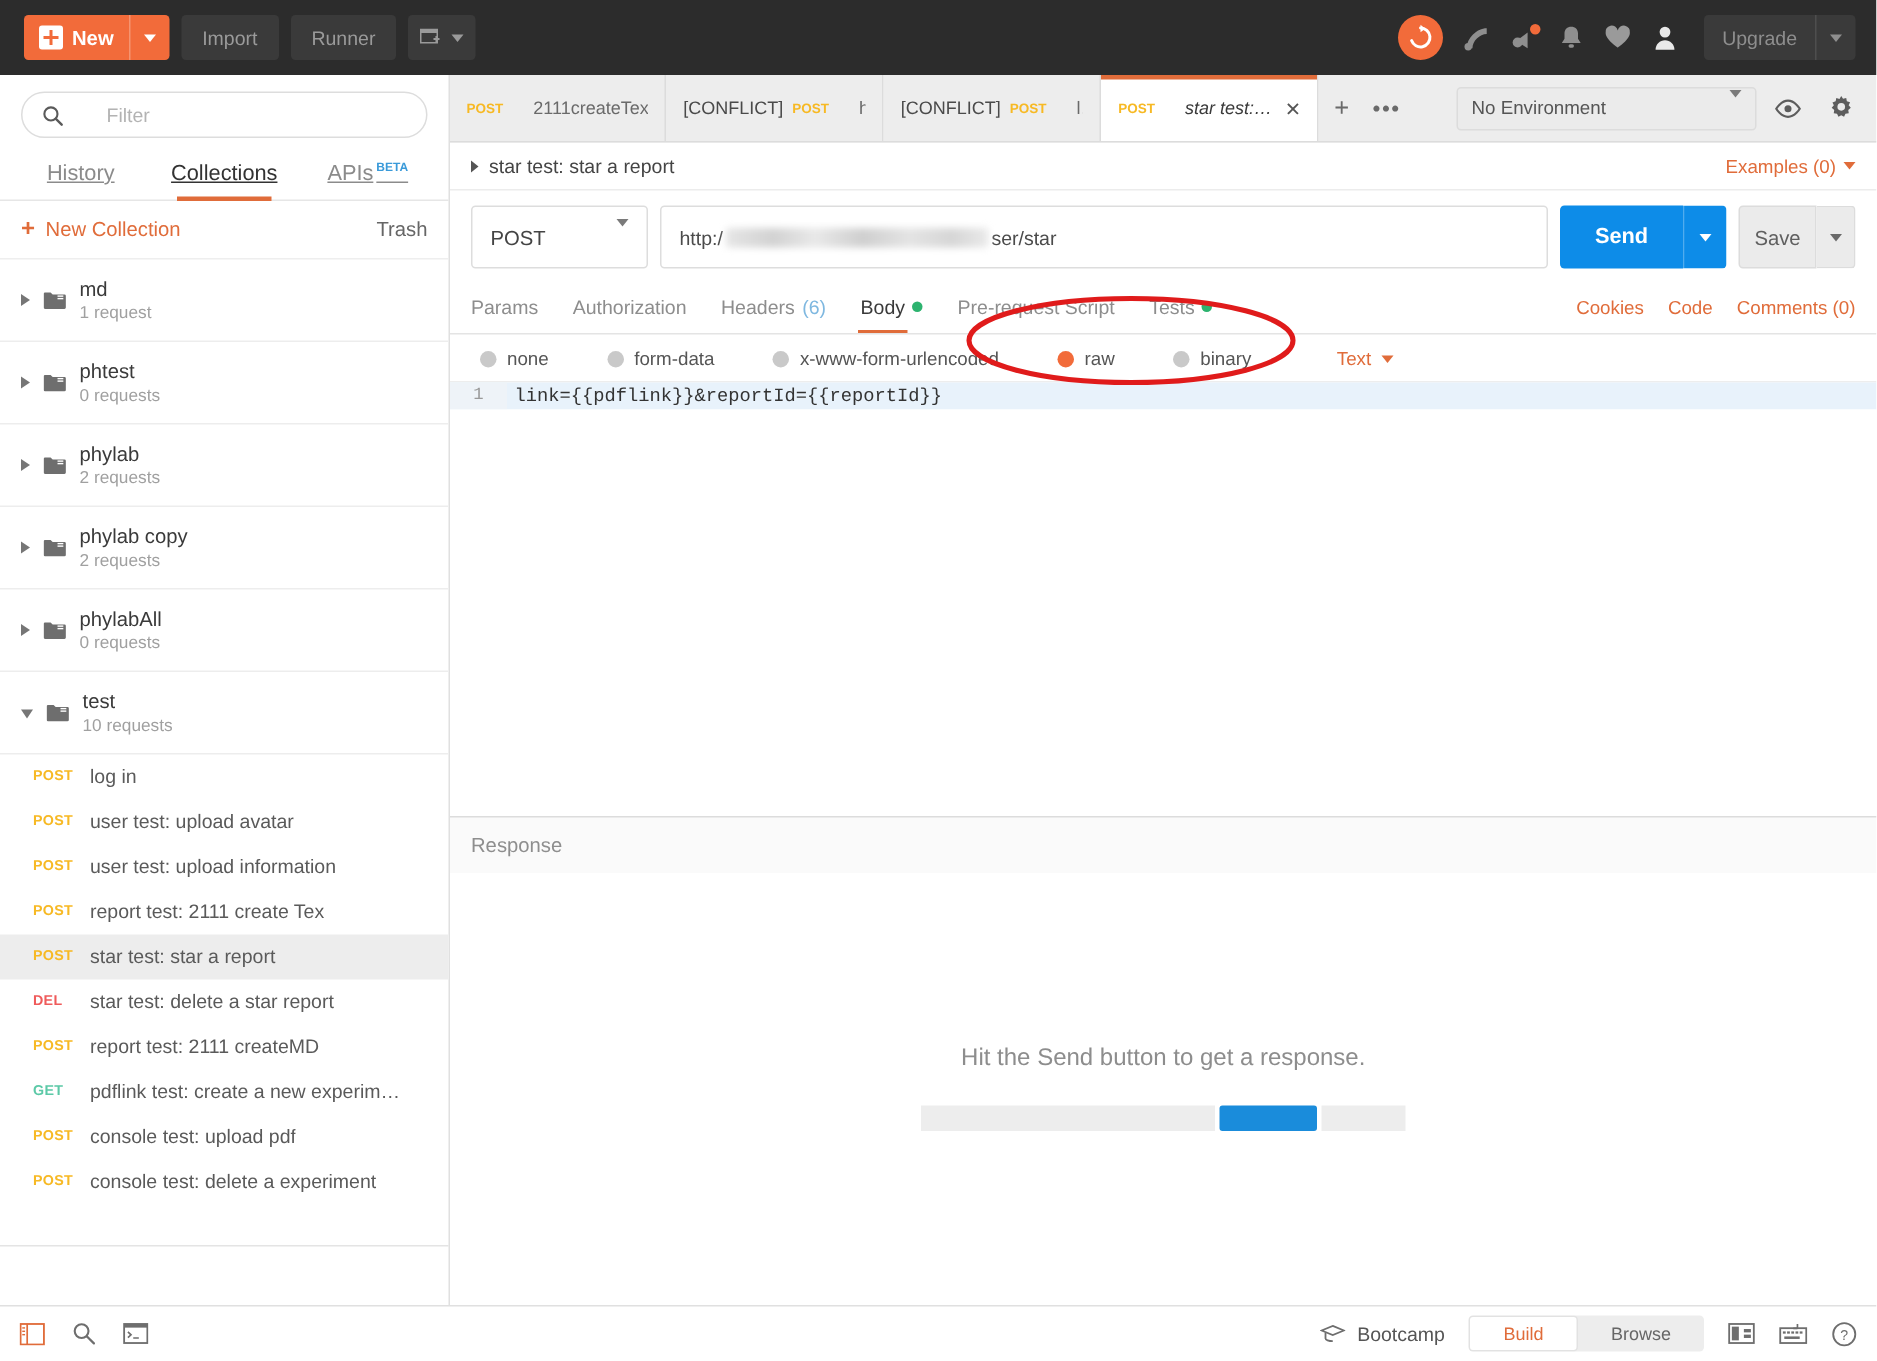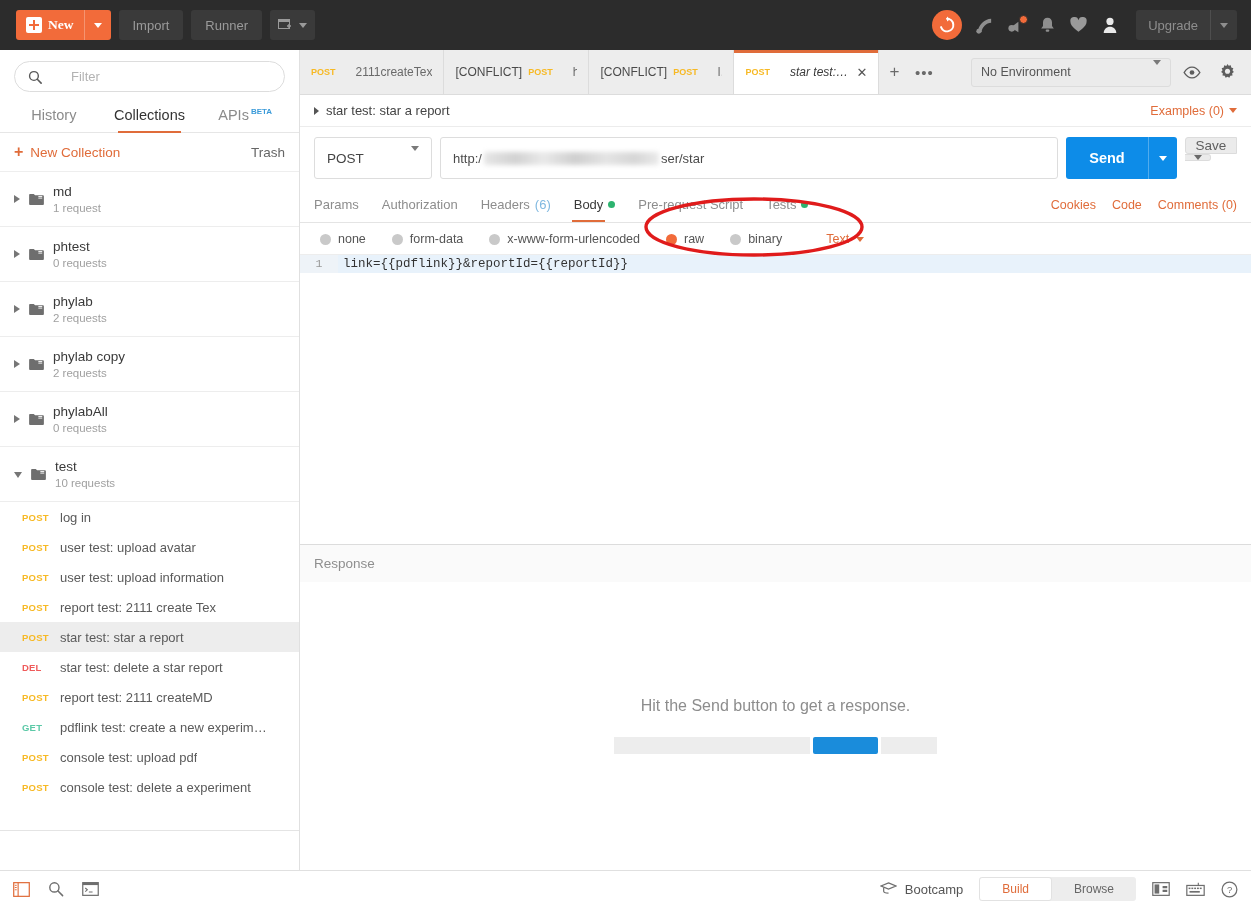--- a/index.html
+++ b/index.html
@@ -15,21 +15,20 @@
 
   
   .topbar {
     height: 50px; background: #2c2c2c; display: flex; align-items: center;
     padding: 0 10px; flex-shrink: 0; position: relative;
   }
   .btn-new {
     display: flex; align-items: center; background: #f26b3a; border-radius: 3px;
     height: 30px; color: #fff; font-size: 13.5px; font-weight: bold; cursor: pointer;
     margin-left: 6px;
-    font-family: Liberation Serif, serif;
   }
   .btn-new .plusbox {
     width: 16px; height: 16px; margin: 0 6px 0 10px; position: relative;
     background: #fff; border-radius: 2px;
   }
   .btn-new .plusbox::before, .btn-new .plusbox::after {
     content:""; position: absolute; background: #f26b3a;
   }
   .btn-new .plusbox::before { left: 7px; top: 3px; width: 2px; height: 10px; }
   .btn-new .plusbox::after { top: 7px; left: 3px; height: 2px; width: 10px; }
@@ -90,21 +89,21 @@
     border: 1px solid #ddd; border-radius: 16px; padding: 0 13px; background: #fff;
   }
   .filter-box input {
     border: none; outline: none; font-size: 13px; color: #444; flex: 1;
     font-family: "Liberation Sans", sans-serif; background: transparent; margin-left: 20px;
   }
   .filter-box input::placeholder { color: #b3b3b3; }
   .side-tabs { display: flex; align-items: flex-end; border-bottom: 1px solid #e6e6e6; padding: 0 6px; }
   .side-tab {
     flex: 1; text-align: center; padding: 6px 0 9px 0; font-size: 14.5px; color: #8b8b8b;
-    cursor: pointer; position: relative;
+    cursor: pointer; position: relative; text-decoration: underline;
   }
   .side-tab.active { color: #333; }
   .side-tab.active::after {
     content: ""; position: absolute; left: 17%; right: 17%; bottom: -1px; height: 2.5px; background: #e06c3a;
   }
   .beta-sup { font-size: 8px; color: #3a9ad9; font-weight: bold; vertical-align: super; margin-left: 2px; }
   .newcoll-row {
     display: flex; align-items: center; justify-content: space-between;
     padding: 11px 14px 11px 14px; border-bottom: 1px solid #eee;
   }
@@ -200,21 +199,21 @@
   .send-group { display: flex; }
   .send-btn {
     background: #0d8ce8; color: #fff; font-size: 14.5px; font-weight: bold;
     display: flex; align-items: center; justify-content: center; width: 82px;
     border-radius: 3px 0 0 3px; cursor: pointer;
   }
   .send-caret {
     background: #0d8ce8; color: #fff; width: 29px; display: flex; align-items: center;
     justify-content: center; border-left: 1px solid rgba(255,255,255,0.28); border-radius: 0 3px 3px 0; cursor: pointer;
   }
-  .save-group { display: flex; flex-direction: column; }
+  .save-group { display: flex; }
   .save-btn {
     background: #ebebeb; color: #5f5f5f; font-size: 13.5px; width: 52px;
     display: flex; align-items: center; justify-content: center; border: 1px solid #dcdcdc;
     border-radius: 3px 0 0 3px; cursor: pointer;
   }
   .save-caret {
     background: #ebebeb; color: #6a6a6a; width: 26px; display: flex; align-items: center;
     justify-content: center; border: 1px solid #dcdcdc; border-left: none; border-radius: 0 3px 3px 0; cursor: pointer;
   }
 
@@ -225,21 +224,21 @@
   .rq {
     font-size: 13px; color: #8d8d8d; margin-right: 23px; cursor: pointer; position: relative;
     display: flex; align-items: center; gap: 5px; height: 100%;
   }
   .rq.active { color: #3a3a3a; }
   .rq.active::after { content:""; position: absolute; left: -2px; right: 10px; bottom: 0; height: 2.5px; background: #e06c3a; }
   .gdot { width: 7px; height: 7px; border-radius: 50%; background: #2db36f; display: inline-block; }
   .rq-right { margin-left: auto; display: flex; gap: 16px; }
   .rq-right span { color: #e06c3a; font-size: 12.5px; cursor: pointer; }
 
-  .bodyopts { display: flex; align-items: flex-end; padding: 9px 14px 8px 20px; gap: 3px; flex-shrink: 0; }
+  .bodyopts { display: flex; align-items: flex-end; padding: 9px 14px 8px 20px; gap: 16px; flex-shrink: 0; }
   .radio-opt { display: flex; align-items: center; gap: 7px; margin-right: 23px; font-size: 12.5px; color: #555; cursor: pointer; }
   .rdo { width: 11px; height: 11px; border-radius: 50%; background: #c9c9c9; display: inline-block; }
   .rdo.on { background: #f26b3a; }
   .textsel { display: flex; align-items: center; gap: 7px; color: #e06c3a; font-size: 12.5px; cursor: pointer; margin-left: 18px; }
 
   .editor { flex: 1; min-height: 0; display: flex; flex-direction: column; border-top: 1px solid #ededed; }
   .code-line {
     display: flex; align-items: flex-start; background: #e8f2fb; height: 18px;
   }
   .gutter {
@@ -269,21 +268,21 @@
 
   
   .statusbar {
     height: 37px; border-top: 1px solid #e0e0e0; display: flex; align-items: center;
     padding: 0 13px; flex-shrink: 0; background: #fff;
   }
   .sb-left { display: flex; align-items: center; gap: 18px; }
   .sb-ico { color: #6e6e6e; display: flex; align-items: center; cursor: pointer; }
   .sb-ico.accent { color: #e06c3a; }
   .sb-right { margin-left: auto; display: flex; align-items: center; gap: 16px; }
-  .bootcamp { display: flex; align-items: flex-start; gap: 8px; font-size: 13px; color: #555; cursor: pointer; }
+  .bootcamp { display: flex; align-items: center; gap: 8px; font-size: 13px; color: #555; cursor: pointer; }
   .bb-toggle { display: flex; background: #ededed; border-radius: 3px; height: 24px; overflow: hidden; }
   .bb-toggle div {
     padding: 0 22px; display: flex; align-items: center; font-size: 12px; color: #666; cursor: pointer;
   }
   .bb-toggle .on { background: #fff; color: #e06c3a; border: 1px solid #e2e2e2; border-radius: 3px; }
 
   
   .annot { position: absolute; left: 0; top: 0; width: 1251px; height: 907px; pointer-events: none; }
 </style>
 </head>

